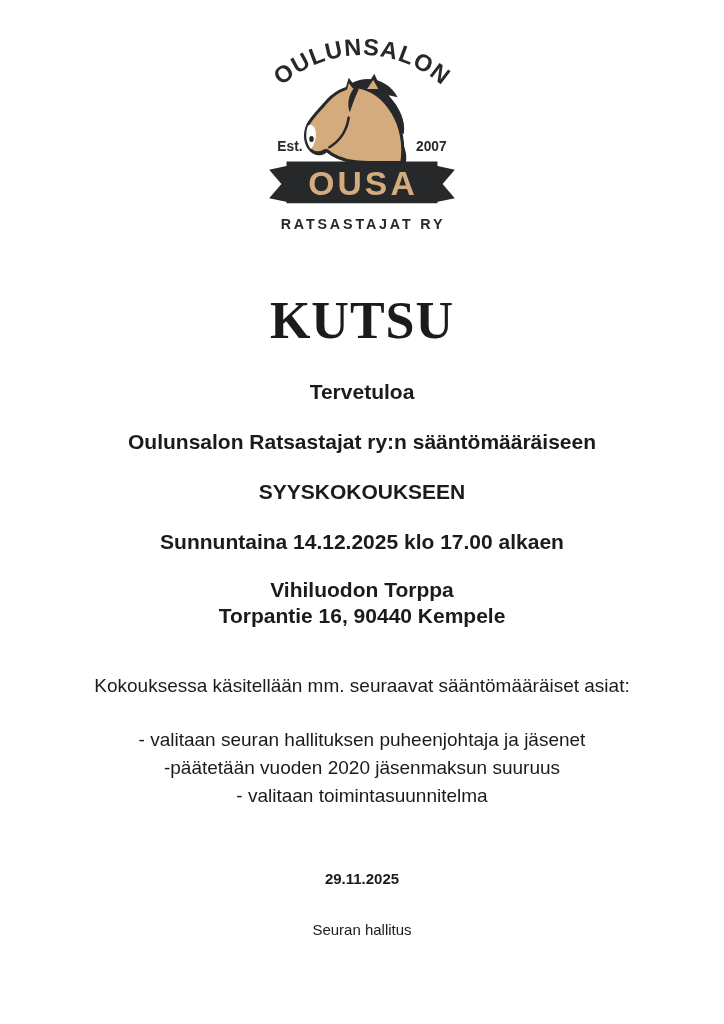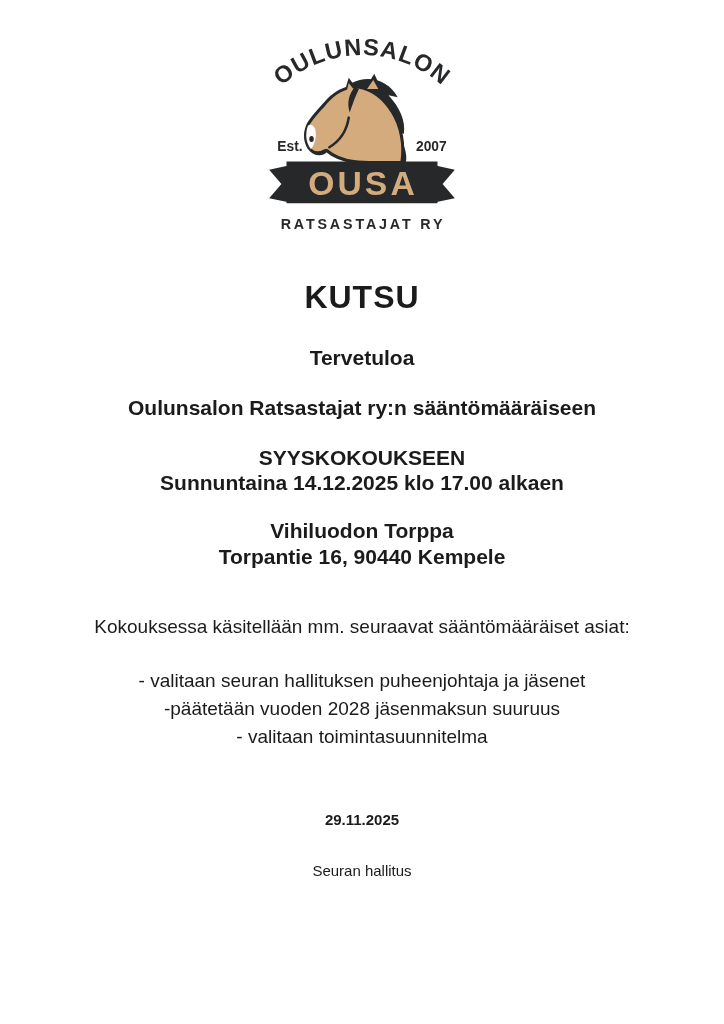--- a/index.html
+++ b/index.html
@@ -16,35 +16,36 @@
     color: #1b1b1b;
     text-align: center;
     overflow: hidden;
   }
   .logo-wrap {
     padding-top: 36px;
     display: flex;
     justify-content: center;
   }
   .doc-title {
-    margin-top: 44px;
-    font-size: 32px;
+    margin-top: 56px;
+    font-size: 52px;
     font-weight: bold;
     letter-spacing: 1px;
     line-height: 1.1;
+    font-family: Liberation Serif, serif;
   }
   .line-bold {
     font-size: 21px;
     font-weight: bold;
     line-height: 25px;
   }
   .greeting    { margin-top: 30px; }
   .org-line    { margin-top: 25px; }
   .meeting     { margin-top: 25px; }
-  .datetime    { }
+  .datetime    { margin-top: 25px; }
   .venue-block { margin-top: 23px; }
   .venue-block div { line-height: 26px; }
   .agenda-intro {
     margin-top: 46px;
     font-size: 19px;
     font-weight: normal;
     line-height: 22px;
   }
   .agenda-list {
     margin-top: 29px;
@@ -145,21 +146,21 @@
 
   <div class="venue-block">
     <div class="line-bold">Vihiluodon Torppa</div>
     <div class="line-bold">Torpantie 16, 90440 Kempele</div>
   </div>
 
   <div class="agenda-intro">Kokouksessa käsitellään mm. seuraavat sääntömääräiset asiat:</div>
 
   <div class="agenda-list">
     <div>- valitaan seuran hallituksen puheenjohtaja ja jäsenet</div>
-    <div>-päätetään vuoden 2028 jäsenmaksun suuruus</div>
+    <div>-päätetään vuoden 2020 jäsenmaksun suuruus</div>
     <div>- valitaan toimintasuunnitelma</div>
   </div>
 
   <div class="date-signed">29.11.2025</div>
 
   <div class="signature">Seuran hallitus</div>
 
 </div>
 
 </body></html>

